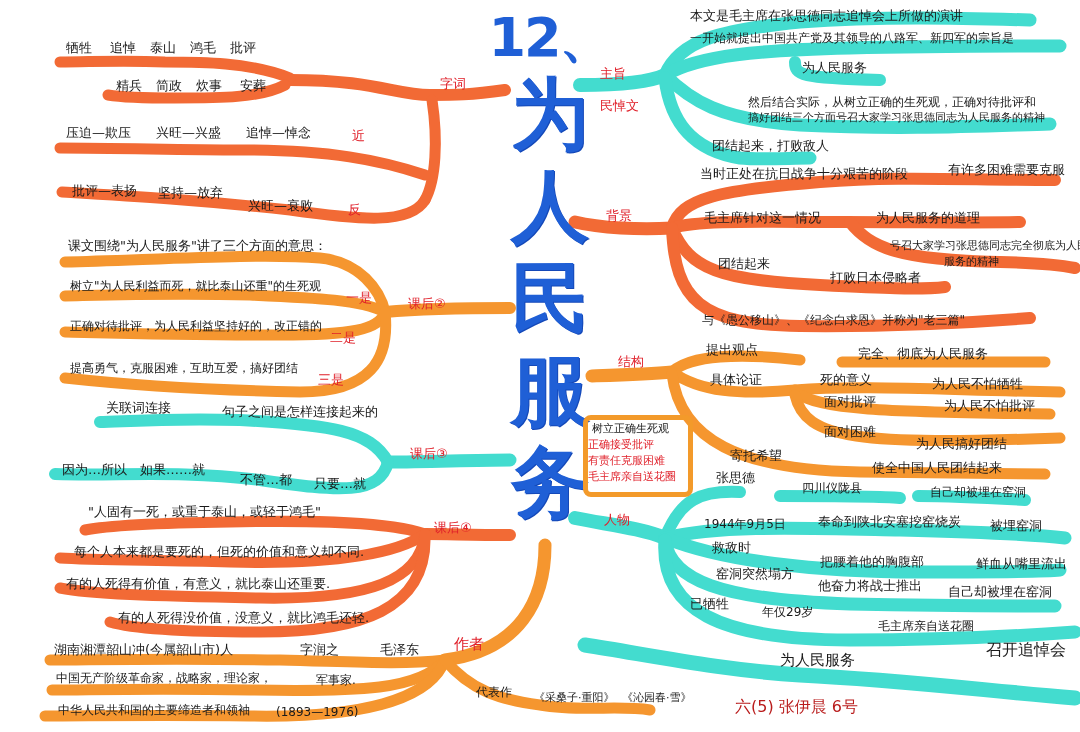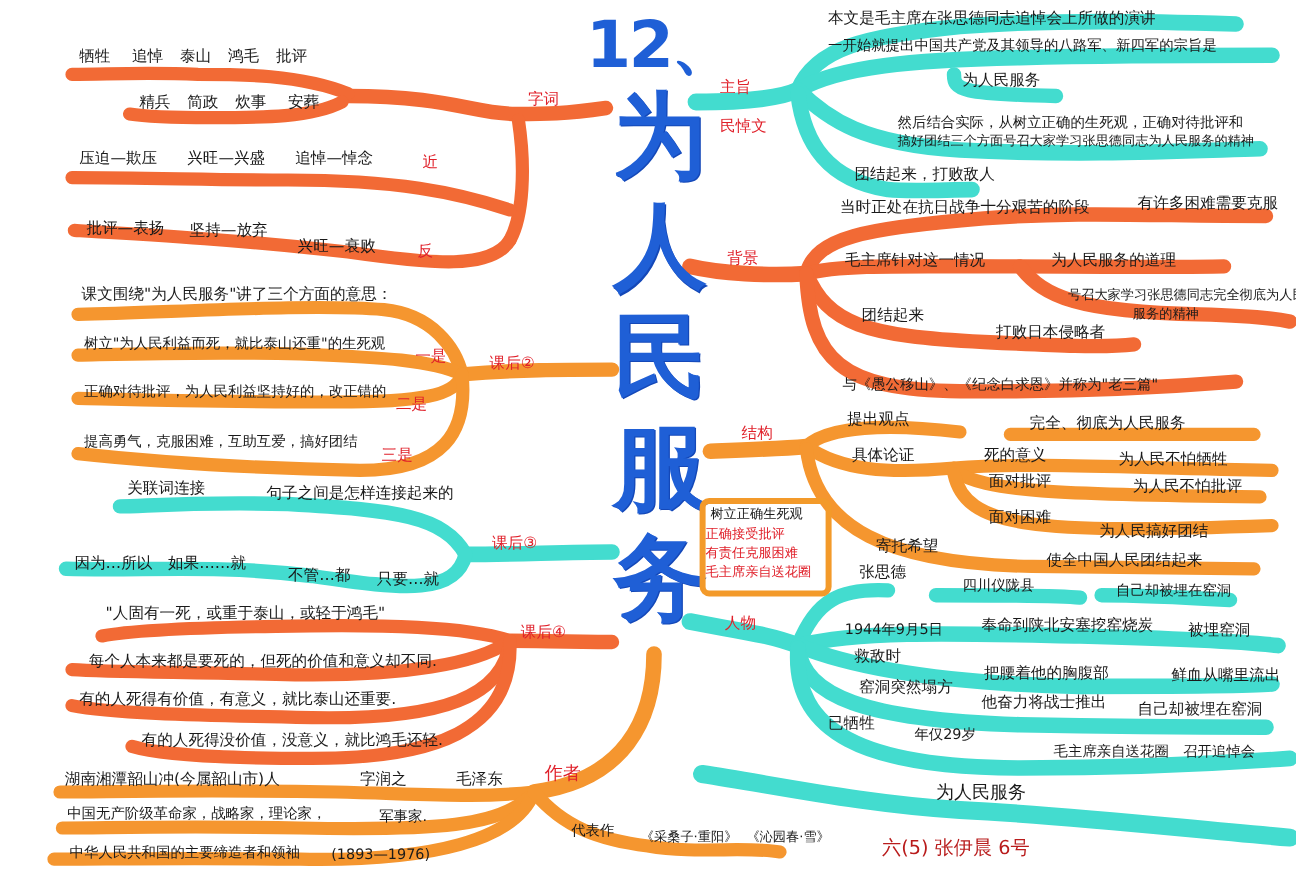--- a/index.html
+++ b/index.html
@@ -235,17 +235,17 @@
   <div class="t" style="left:990px;top:518px;">被埋窑洞</div>
   <div class="t" style="left:712px;top:540px;">救敌时</div>
   <div class="t" style="left:820px;top:554px;">把腰着他的胸腹部</div>
   <div class="t" style="left:976px;top:556px;">鲜血从嘴里流出</div>
   <div class="t" style="left:716px;top:566px;">窑洞突然塌方</div>
   <div class="t" style="left:818px;top:578px;">他奋力将战士推出</div>
   <div class="t" style="left:948px;top:584px;">自己却被埋在窑洞</div>
   <div class="t" style="left:690px;top:596px;">已牺牲</div>
   <div class="t" style="left:762px;top:604px;font-size:12px;">年仅29岁</div>
   <div class="t" style="left:878px;top:618px;font-size:12px;">毛主席亲自送花圈</div>
-  <div class="t" style="left:986px;top:618px;font-size:12px;">召开追悼会</div>
+  <div class="t" style="left:986px;top:642px;font-size:16px;">召开追悼会</div>
   <div class="t" style="left:780px;top:652px;font-size:15px;">为人民服务</div>
 
   <div class="signature">六(5) 张伊晨 6号</div>
 </div>
 
 </body></html>

